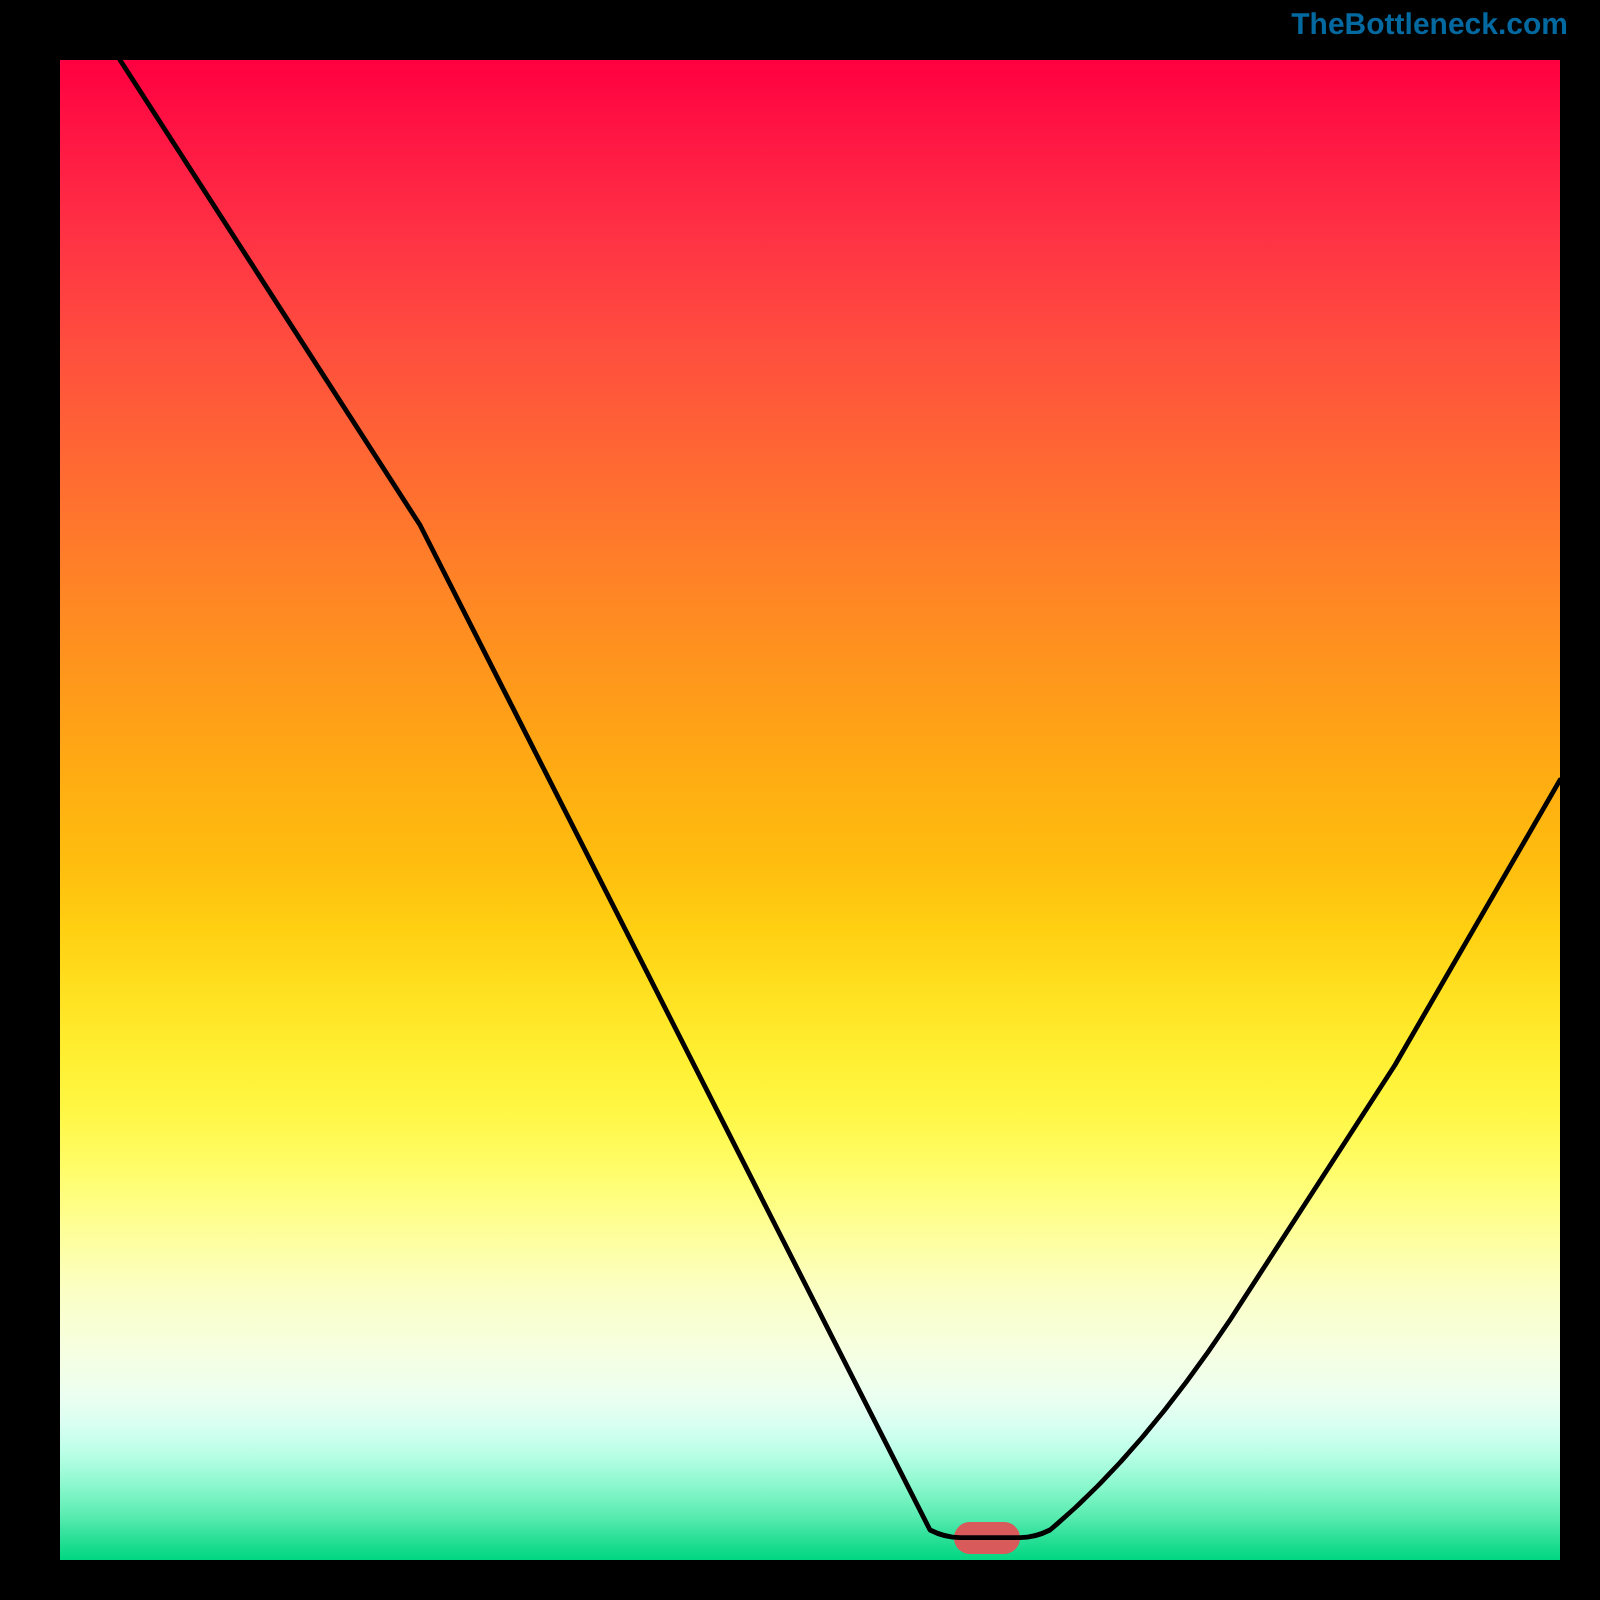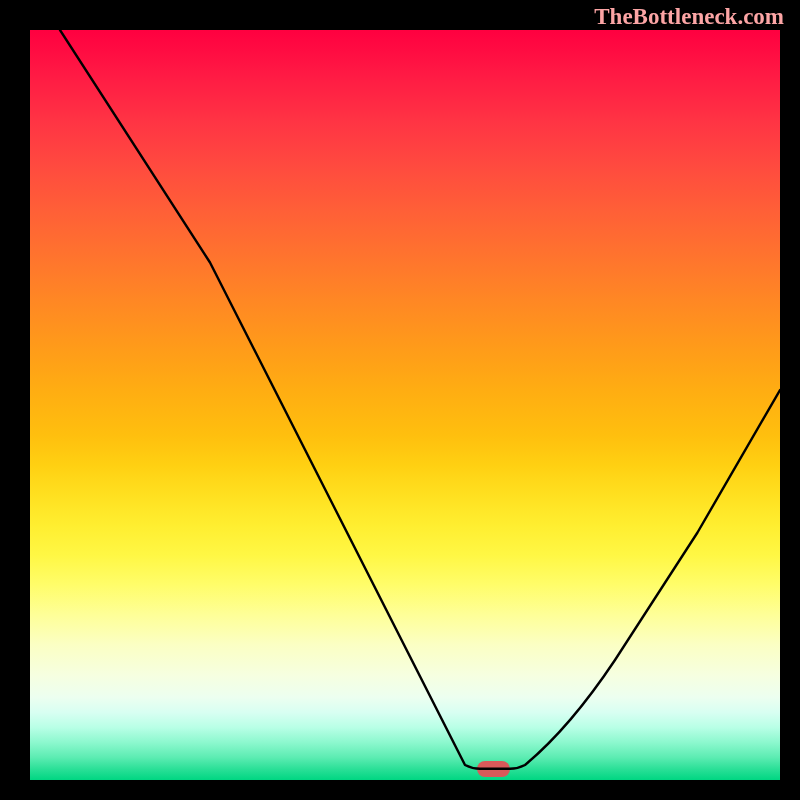--- a/index.html
+++ b/index.html
@@ -58,24 +58,24 @@
   svg.curve {
     position: absolute;
     inset: 0;
     width: 100%;
     height: 100%;
   }
   .watermark {
     position: absolute;
     top: 4px;
     right: 16px;
-    font-family: Liberation Serif, serif;
-    font-size: 23px;
+    font-family: Liberation Sans, sans-serif;
+    font-size: 15px;
     font-weight: bold;
-    color: #fca5a5;
+    color: #0369a1;
     letter-spacing: 0px;
   }
 </style>
 </head>
 <body>
 
 <div class="frame">
 
   <div class="plot-area">
     <div class="gradient"></div>

